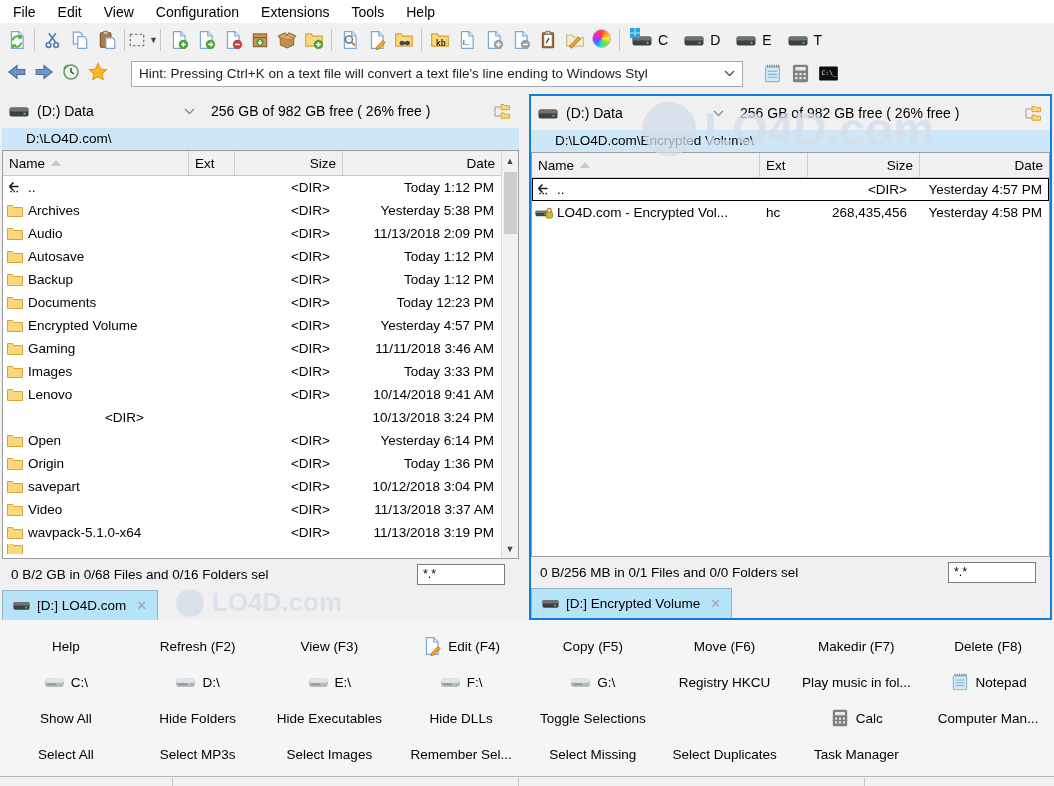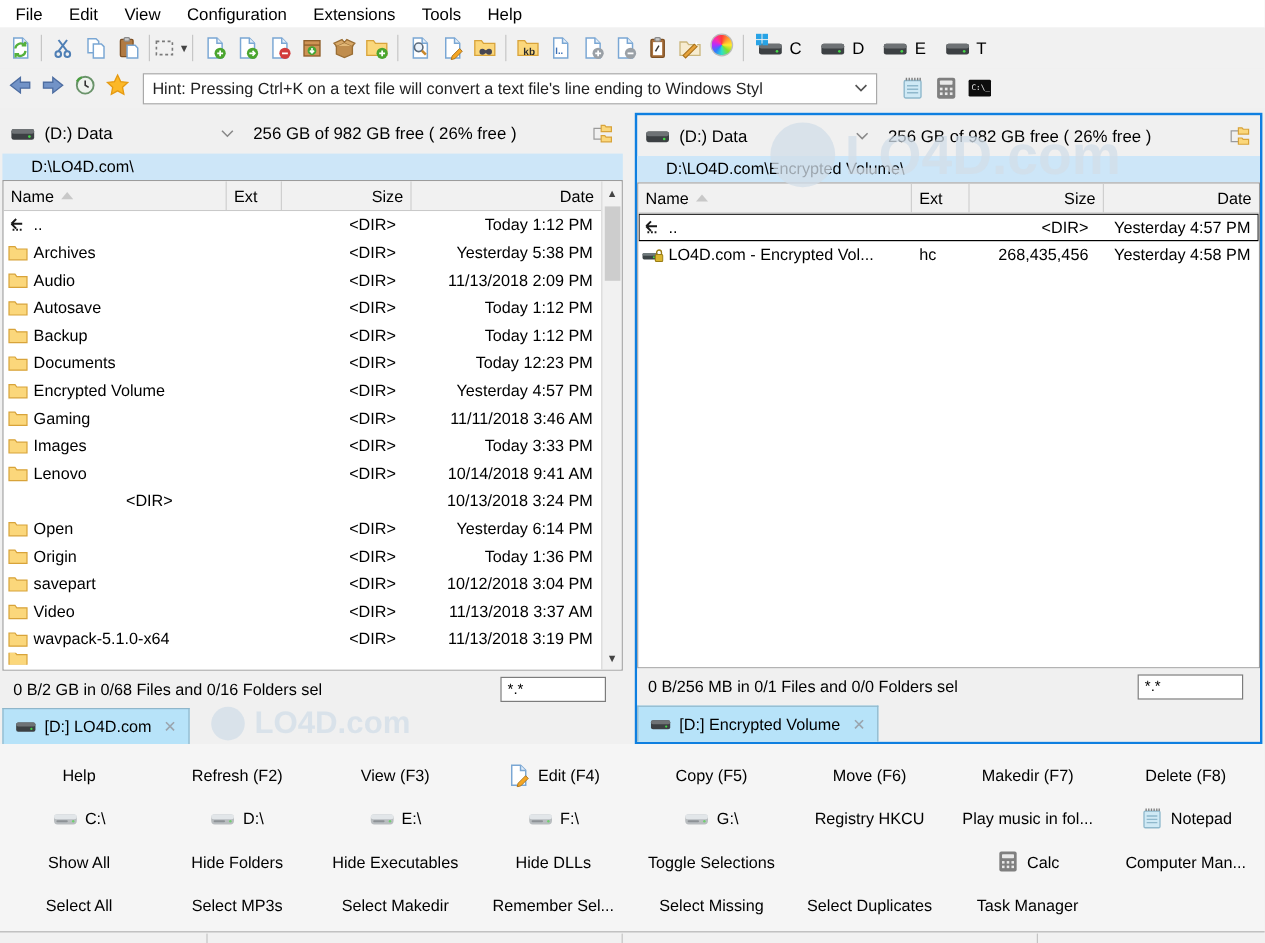--- a/index.html
+++ b/index.html
@@ -14,21 +14,21 @@
 .tbtn svg{width:20px;height:20px;display:block}
 .tsep{width:1px;height:22px;background:#c6c6c6;margin:0 4px}
 .droparrow{font-size:9px;color:#444;margin-left:2px}
 .drivebtn{height:28px;display:flex;align-items:center;gap:6px;padding:0 8px;font-size:14px}
 .dico{position:relative;display:inline-block;width:20px;height:13px}
 .dico svg{width:20px;height:13px;display:block}
 .dico .wl{position:absolute;left:-2px;top:-6px;width:10px;height:10px}
 .dico .wl svg{width:10px;height:10px}
 .navbtn{width:27px;height:28px;display:flex;align-items:center;justify-content:center}
 .navbtn svg{width:20px;height:20px}
-.combo{width:612px;height:26px;background:#fff;border:1px solid #a9a9a9;display:flex;align-items:center;padding:0 7px;font-size:13.5px;color:#222;margin-left:8px}
+.combo{width:612px;height:26px;background:#fff;border:1px solid #a9a9a9;display:flex;align-items:center;padding:0 7px;font-size:13.5px;color:#222;margin-left:20px}
 .combo .txt{flex:1;white-space:nowrap;overflow:hidden}
 .combo svg{width:11px;height:7px;flex:none;margin-left:5px}
 .appbtns{margin-left:16px;display:flex;gap:1px}
 .appbtns .tbtn svg{width:21px;height:21px}
 .cwheel{width:19px;height:19px;border-radius:50%;display:inline-block;background:conic-gradient(#ff3b3b,#ff9d2e,#ffe92e,#7ee02e,#2ee0c8,#2e7bff,#b32eff,#ff2ea8,#ff3b3b);border:1px solid #bbb}
 .panes{display:flex;padding:4px 2px 0;height:530px;background:#f0f0f0;position:relative}
 .panel{display:flex;flex-direction:column;background:#f0f0f0}
 .panel.left{width:517px;--nw:186px;--ew:46px;--sw:108px}
 .panel.right{width:523px;margin-left:10px;border:2px solid #0e7fe0;--nw:228px;--ew:48px;--sw:112px}
 .phead{height:34px;display:flex;align-items:center;padding:0 7px;font-size:14px;flex:none}
@@ -929,21 +929,21 @@
       </div>
     </div>
     <div class="grow">
       <div class="gbtn">
         <span>Select All</span>
       </div>
       <div class="gbtn">
         <span>Select MP3s</span>
       </div>
       <div class="gbtn">
-        <span>Select Makedir</span>
+        <span>Select Images</span>
       </div>
       <div class="gbtn">
         <span>Remember Sel...</span>
       </div>
       <div class="gbtn">
         <span>Select Missing</span>
       </div>
       <div class="gbtn">
         <span>Select Duplicates</span>
       </div>

